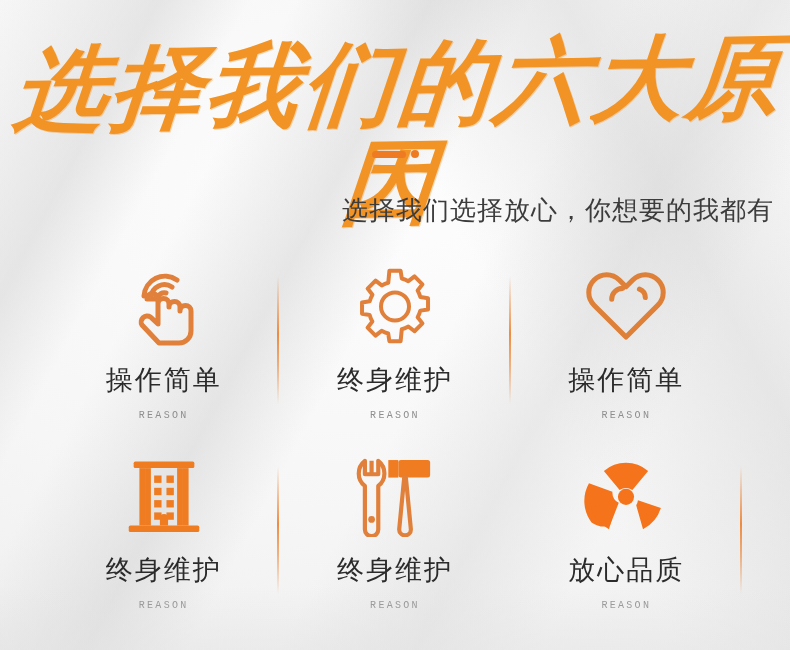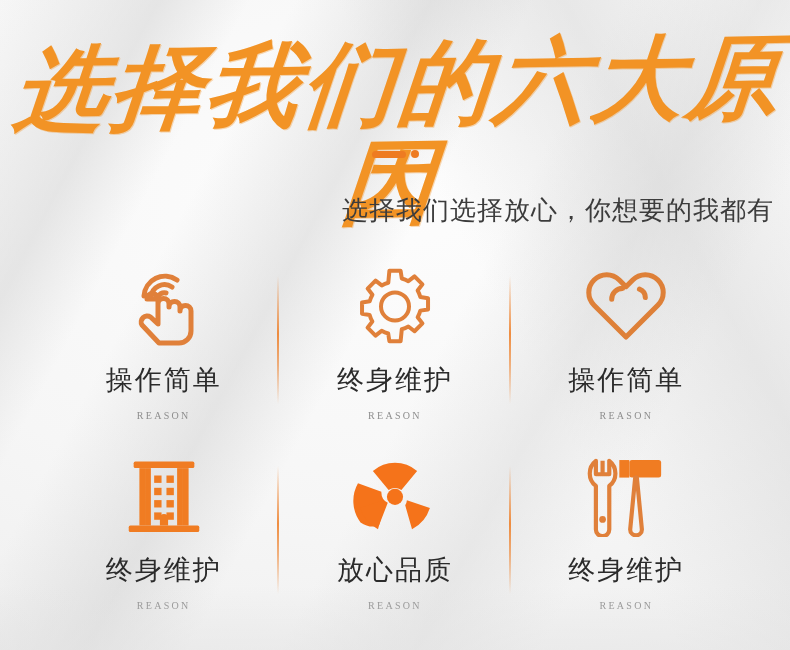--- a/index.html
+++ b/index.html
@@ -88,21 +88,21 @@
     font-size:27px;
     color:#2b2b2b;
     letter-spacing:2px;
     font-family:Liberation Mono, monospace;
   }
   .reason{
     margin-top:12px;
     font-size:10px;
     letter-spacing:2.3px;
     color:#8e8e8e;
-    font-family:Liberation Serif, serif;
+    font-family:Liberation Mono, monospace;
   }
 </style>
 </head>
 <body>
 
 <div class="page">
 
   <div class="title-wrap">
     <div class="title">选择我们的六大原因</div>
   </div>
@@ -176,43 +176,43 @@
           <path d="M45 86 v-9 a5 5 0 0 1 10 0 v9 z" fill="#F07C22"></path>
         </svg>
       </div>
       <div class="label">终身维护</div>
       <div class="reason">REASON</div>
       <span class="divider"></span>
     </div>
 
     <div class="cell">
       <div class="icon">
+        <svg width="92" height="82" viewBox="0 0 110 96" fill="none">
+          <path d="M27 6 v16 h8 v-16 a18 18 0 0 1 0 0 M19 6 a19 19 0 0 0 0 30 v52 a8 8 0 0 0 16 0 V36 a19 19 0 0 0 0 -30 v16 h-16 z" stroke="#E0803A" stroke-width="5" stroke-linejoin="round" fill="none"></path>
+          <circle cx="27" cy="76" r="4" fill="#E0803A"></circle>
+          <rect x="59" y="5" width="38" height="21" rx="3" fill="#F07C22"></rect>
+          <path d="M59 5 h-12 v21 h12 z" fill="#F07C22"></path>
+          <path d="M68 26 l6 62 a7 7 0 0 1 -14 0 l6 -62 z" stroke="#E0803A" stroke-width="5" stroke-linejoin="round" fill="none"></path>
+        </svg>
+      </div>
+      <div class="label">终身维护</div>
+      <div class="reason">REASON</div>
+    </div>
+
+    <div class="cell">
+      <div class="icon">
         <svg width="86" height="80" viewBox="0 0 100 94" fill="none">
           <g fill="#F5731A">
             <path d="M50 8 a42 42 0 0 1 26 9.5 L57.5 40 a14 14 0 0 0 -15 0 L24 17.5 A42 42 0 0 1 50 8 z"></path>
             <path d="M9.5 80 A42 42 0 0 1 6.5 34 l27.5 10 a14 14 0 0 0 7.5 13 L31 84 a26 26 0 0 1 -21.5 -4 z" transform="translate(0,-2)"></path>
             <path d="M38 58 L30 86 a42 42 0 0 1 -21 -25 L36 52 a14 14 0 0 0 2 6 z"></path>
             <path d="M62 58 L70 86 a42 42 0 0 0 21 -25 L64 52 a14 14 0 0 1 -2 6 z"></path>
             <circle cx="50" cy="48" r="9.5"></circle>
           </g>
         </svg>
       </div>
       <div class="label">放心品质</div>
       <div class="reason">REASON</div>
       <span class="divider"></span>
     </div>
 
-    <div class="cell">
-      <div class="icon">
-        <svg width="92" height="82" viewBox="0 0 110 96" fill="none">
-          <path d="M27 6 v16 h8 v-16 a18 18 0 0 1 0 0 M19 6 a19 19 0 0 0 0 30 v52 a8 8 0 0 0 16 0 V36 a19 19 0 0 0 0 -30 v16 h-16 z" stroke="#E0803A" stroke-width="5" stroke-linejoin="round" fill="none"></path>
-          <circle cx="27" cy="76" r="4" fill="#E0803A"></circle>
-          <rect x="59" y="5" width="38" height="21" rx="3" fill="#F07C22"></rect>
-          <path d="M59 5 h-12 v21 h12 z" fill="#F07C22"></path>
-          <path d="M68 26 l6 62 a7 7 0 0 1 -14 0 l6 -62 z" stroke="#E0803A" stroke-width="5" stroke-linejoin="round" fill="none"></path>
-        </svg>
-      </div>
-      <div class="label">终身维护</div>
-      <div class="reason">REASON</div>
-    </div>
-
   </div>
 </div>
 
 </body></html>

